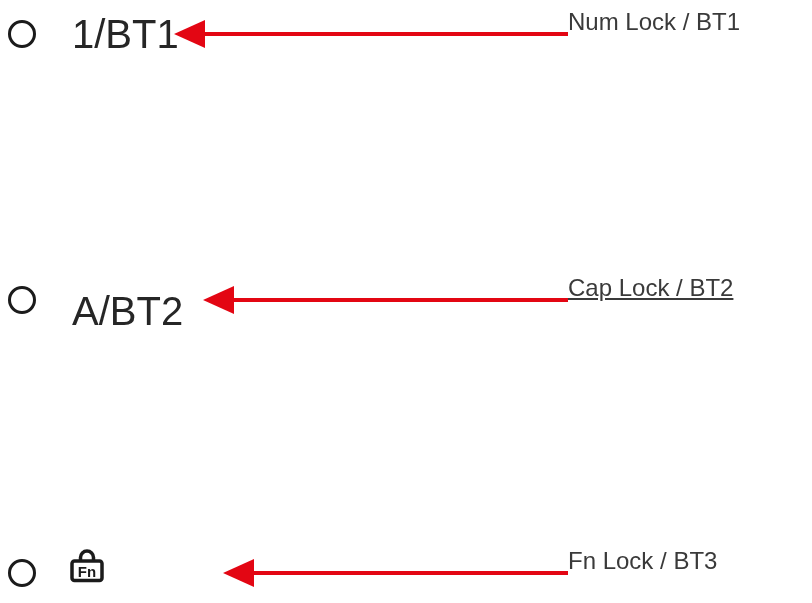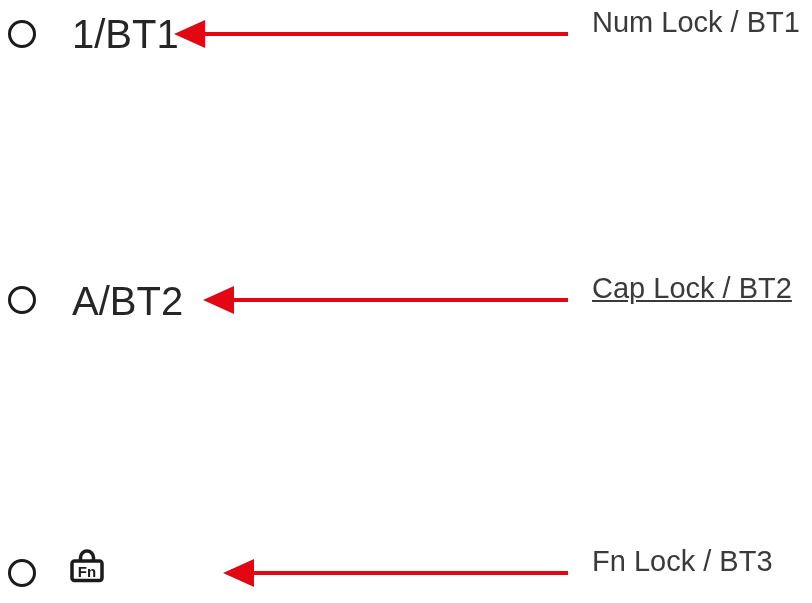--- a/index.html
+++ b/index.html
@@ -24,21 +24,21 @@
     position:absolute; width:0; height:0;
     border-top:14px solid transparent;
     border-bottom:14px solid transparent;
     border-right:31px solid var(--arrow-red,#e30613);
   }
   .arrow-line {
     position:absolute; height:4px;
     background:var(--arrow-red,#e30613);
   }
   .callout-label {
-    position:absolute; left:592px; font-size:29px; line-height:32px;
+    position:absolute; left:568px; font-size:24px; line-height:32px;
     color:var(--callout-text,#3a3a3a); white-space:nowrap;
   }
   .fn-lock-icon { display:block; margin-right:2px; }
   .fn-lock-icon .shackle { fill:none; stroke:var(--icon-black,#1b1b1b); stroke-width:3.5; }
   .fn-lock-icon .lock-body { fill:#ffffff; stroke:var(--icon-black,#1b1b1b); stroke-width:3.5; }
   .fn-lock-icon .lock-text {
     fill:var(--icon-black,#1b1b1b); font-size:15px; font-weight:bold;
     font-family:"Liberation Sans", sans-serif;
   }
 </style>
@@ -52,21 +52,21 @@
     <div class="indicator-label" style="top:10px;">
       <span class="txt">1/BT1</span>
     </div>
     <div class="arrow-head" style="left:174px; top:20px;"></div>
     <div class="arrow-line" style="left:200px; top:32px; width:368px;"></div>
     <div class="callout-label" style="top:6px;">Num Lock / BT1</div>
   </div>
 
   <div>
     <div class="led-circle" style="top:286px;"></div>
-    <div class="indicator-label" style="top:277px;">
+    <div class="indicator-label" style="top:287px;">
       <span class="txt">A/BT2</span>
     </div>
     <div class="arrow-head" style="left:203px; top:286px;"></div>
     <div class="arrow-line" style="left:229px; top:298px; width:339px;"></div>
     <div class="callout-label" style="top:272px;text-decoration:underline;">Cap Lock / BT2</div>
   </div>
 
   <div>
     <div class="led-circle" style="top:559px;"></div>
     <div class="indicator-label" style="top:542px; left:70px;">

